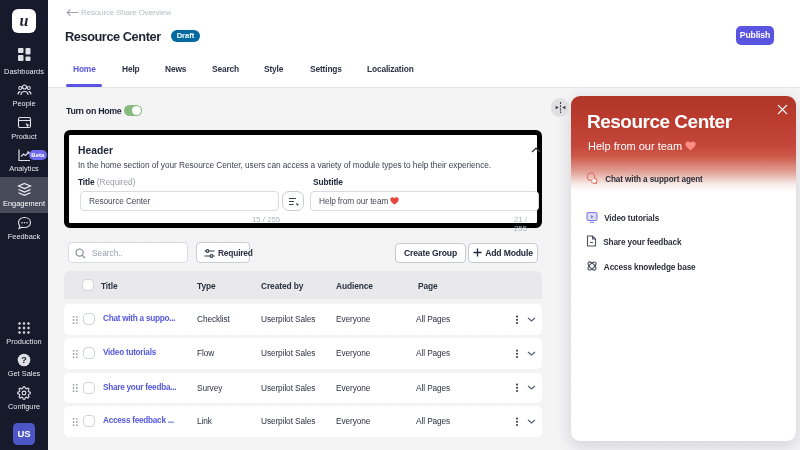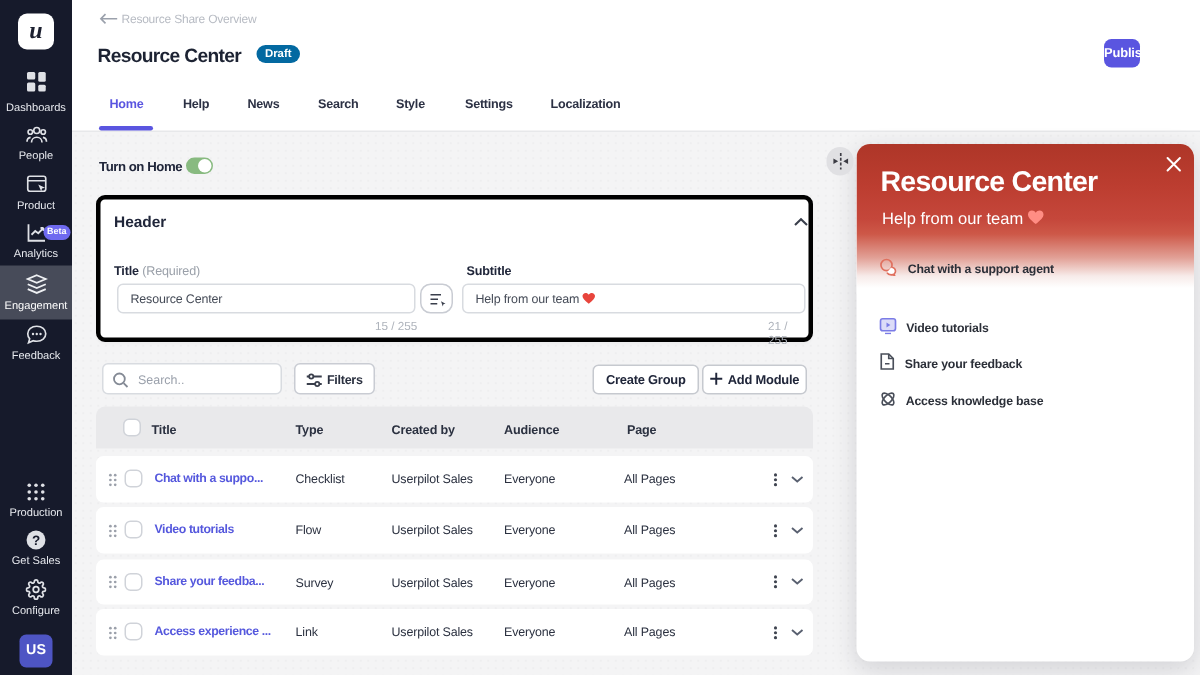--- a/index.html
+++ b/index.html
@@ -15,29 +15,29 @@
 #eng-hl { position:absolute; left:0; top:177px; width:48px; height:36px; background:#474b59; }
 #logo { position:absolute; left:12px; top:9px; width:24px; height:24px; background:#fff; border-radius:6px; color:#1c2030; font-family:"Liberation Serif", serif; font-style:italic; font-weight:bold; font-size:16px; text-align:center; line-height:23px; }
 #beta { position:absolute; left:28.5px; top:149.5px; background:#6f6af0; color:#fff; font-size:6px; font-weight:bold; border-radius:5.5px; padding:2px 2.8px; }
 #usav { position:absolute; left:13px; top:423px; width:22px; height:22px; background:#4e55c4; border-radius:4.5px; color:#fff; font-size:9.5px; font-weight:bold; text-align:center; line-height:22px; }
 
 
 #topbar { left:48px; top:0; width:752px; height:88px; background:#fff; border-bottom:1px solid #e7e8ea; }
 #crumb { position:absolute; left:81px; top:7.5px; font-size:8px; letter-spacing:-0.15px; color:#b7bbc3; }
 #h1 { position:absolute; left:65px; top:29px; font-size:12.8px; font-weight:bold; color:#1d2333; letter-spacing:-0.45px; }
 #draft { position:absolute; left:171px; top:30px; width:29px; height:12px; background:#0369a1; border-radius:8px; color:#fff; font-size:7.6px; font-weight:bold; text-align:center; line-height:12px; }
-#publish { position:absolute; left:736px; top:26px; width:24px; height:19px; background:#5a55e0; border-radius:5px; color:#fff; font-size:8.6px; letter-spacing:-0.1px; font-weight:bold; text-align:center; line-height:19px; }
+#publish { position:absolute; left:736px; top:26px; width:38px; height:19px; background:#5a55e0; border-radius:5px; color:#fff; font-size:8.6px; letter-spacing:-0.1px; font-weight:bold; text-align:center; line-height:19px; }
 .tab { position:absolute; top:64.2px; font-size:8.4px; letter-spacing:-0.15px; font-weight:bold; color:#2c3144; }
 #tab-underline { position:absolute; left:65.5px; top:84px; width:36.5px; height:2.5px; background:#5a55e0; border-radius:2px; }
 
 
 #content { left:48px; top:88px; width:752px; height:362px; background:#f4f4f5;
   background-image:radial-gradient(circle, rgba(120,120,130,0.05) 0.7px, transparent 0.8px);
   background-size:5px 5px; }
-.card { position:absolute; background:#fff; border:3px solid #000000; border-radius:6px; box-shadow:0 1px 2px rgba(20,20,40,0.03); }
+.card { position:absolute; background:#fff; border:5px solid #000000; border-radius:6px; box-shadow:0 1px 2px rgba(20,20,40,0.03); }
 
 #toh { position:absolute; left:66px; top:106px; font-size:8.8px; letter-spacing:-0.3px; font-weight:bold; color:#20263a; }
 #toggle { position:absolute; left:124px; top:105px; width:18px; height:11px; background:#88ba80; border-radius:6px; }
 #toggle .knob { position:absolute; right:1px; top:1px; width:9px; height:9px; background:#fff; border-radius:50%; }
 
 #hcard { left:64px; top:130px; width:478px; height:98px; }
 #hcard h2 { font-size:10.3px; color:#20263a; position:absolute; left:9px; top:9.5px; font-weight:bold; }
 #hcard .desc { position:absolute; left:9px; top:25px; font-size:8.3px; letter-spacing:-0.05px; color:#3d4452; white-space:nowrap; }
 .fldlbl { position:absolute; top:42px; font-size:8.4px; letter-spacing:-0.1px; color:#20263a; font-weight:bold; }
 .fldlbl .req { font-weight:normal; color:#9aa0a9; }
@@ -192,20 +192,21 @@
 <div id="toh">Turn on Home</div>
 <div id="toggle">
     <div class="knob"></div>
   </div>
 
 <div class="card" id="hcard">
   <h2>Header</h2>
   <svg style="position:absolute; left:462px; top:12px;" width="10" height="6" viewBox="0 0 10 6" fill="none" stroke="#3a3f4c" stroke-width="1.4">
       <path d="M1 5l4-3.8L9 5"></path>
     </svg>
+  <div class="desc">In the home section of your Resource Center, users can access a variety of module types to help their experience.</div>
   <div class="fldlbl" style="left:9px;">Title <span class="req">(Required)</span></div>
   <div class="fldlbl" style="left:244px;">Subtitle</div>
   <div class="input" style="left:11px; width:199px;">Resource Center</div>
   <div id="iconbtn">
     <svg style="position:absolute; left:5px; top:5px;" width="12" height="10" viewBox="0 0 12 10">
         <g stroke="#3a3f4c" stroke-width="1.1">
           <path d="M1 1.5h7M1 4.5h5M1 7.5h4.5"></path>
         </g>
         <path d="M8 5.8l3 1.7-1.4.4-.4 1.5z" fill="#3a3f4c"></path>
       </svg>
@@ -223,21 +224,21 @@
       <path d="M7.4 7.4L10 10"></path>
     </svg>
   <span>Search..</span>
 </div>
 <div id="filters">
   <svg style="position:absolute; left:7px; top:5px;" width="11" height="11" viewBox="0 0 11 11" fill="none" stroke="#3a3f4c" stroke-width="1.2">
       <path d="M0.5 3h10M0.5 8h10"></path>
       <circle cx="3.5" cy="3" r="1.4" fill="#fff"></circle>
       <circle cx="7.5" cy="8" r="1.4" fill="#fff"></circle>
     </svg>
-  <span>Filters</span>
+  <span>Required</span>
 </div>
 <div class="btn" id="btn-cg">Create Group</div>
 <div class="btn" id="btn-am"><svg width="9" height="9" viewBox="0 0 9 9" style="vertical-align:-1px; margin-right:3px;">
       <path d="M4.5 0.5v8M0.5 4.5h8" stroke="#20263a" stroke-width="1.3"></path>
     </svg>Add Module</div>
 
 <div id="thead">
   <div class="checkbox" style="left:18px; top:8px;"></div>
   <div class="th" style="left:37px;">Title</div>
   <div class="th" style="left:133px;">Type</div>
@@ -334,21 +335,21 @@
       <g fill="#9ba0aa">
         <circle cx="1.6" cy="1.8" r="0.9"></circle>
         <circle cx="4.8" cy="1.8" r="0.9"></circle>
         <circle cx="1.6" cy="5" r="0.9"></circle>
         <circle cx="4.8" cy="5" r="0.9"></circle>
         <circle cx="1.6" cy="8.2" r="0.9"></circle>
         <circle cx="4.8" cy="8.2" r="0.9"></circle>
       </g>
     </svg>
   <div class="checkbox abs" style="left:83px; top:415px;"></div>
-  <div class="cell abs link" style="left:103px; top:416px;">Access experience ...</div>
+  <div class="cell abs link" style="left:103px; top:416px;">Access feedback ...</div>
   <div class="cell abs" style="left:197px; top:416px;">Link</div>
   <div class="cell abs" style="left:261px; top:416px;">Userpilot Sales</div>
   <div class="cell abs" style="left:336px; top:416px;">Everyone</div>
   <div class="cell abs" style="left:416px; top:416px;">All Pages</div>
   <svg class="abs" style="left:514.5px; top:416.5px;" width="4" height="12" viewBox="0 0 4 12">
       <g fill="#3f4450">
         <circle cx="2" cy="1.6" r="1.05"></circle>
         <circle cx="2" cy="4.85" r="1.05"></circle>
         <circle cx="2" cy="8.1" r="1.05"></circle>
       </g>

